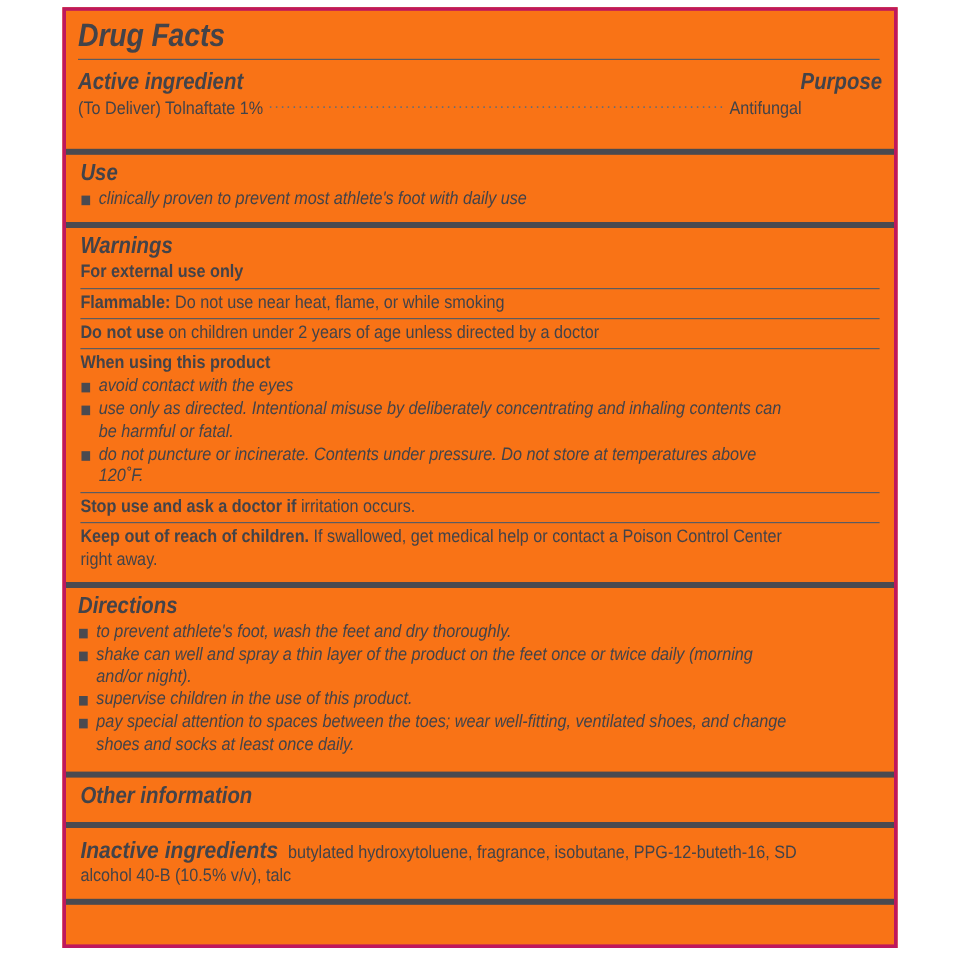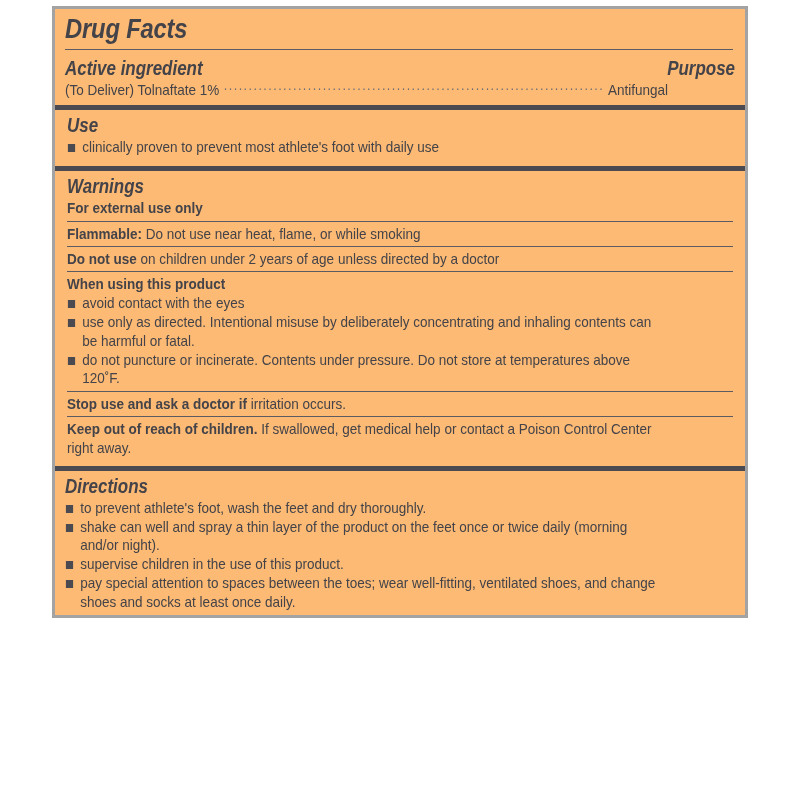--- a/index.html
+++ b/index.html
@@ -14,24 +14,24 @@
     color: #434349;
     -webkit-font-smoothing: antialiased;
   }
 
   
   #drug-facts-panel {
     position: absolute;
     left: 52px;
     top: 6px;
     width: 696px;
-    height: 612px;
-    border: 3px solid #a3a3a3;
+    height: 784px;
+    border: 3px solid #be185d;
     box-sizing: border-box;
-    background: #fdba74;
+    background: #f97316;
     overflow: hidden;
   }
 
   .section {
     padding: 0 10px;
     box-sizing: border-box;
   }
 
   
   .heavy-rule {
@@ -104,20 +104,21 @@
     transform: scaleX(0.9);
     transform-origin: left center;
     color: #434349;
   }
 
   
   ul.bullets {
     list-style: none;
     margin: 0;
     padding: 0;
+    font-style: italic;
   }
   ul.bullets li {
     position: relative;
     padding-left: 17px;
     font-size: 15px;
     line-height: 1.235;
     margin: 0 0 0.5px 0;
     transform: scaleX(0.9);
     transform-origin: left center;
     color: #434349;
@@ -171,21 +172,21 @@
     color: #434349;
   }
   .inline-head {
     font-weight: bold;
     font-style: italic;
     font-size: 19.5px;
   }
   .inline-head.sp-after { margin-right: 9px; }
   .inline-head.sp-after-sm { margin-right: 4px; }
 
-  .pad-b-sm { padding-bottom: 6px; }
+  .pad-b-sm { padding-bottom: 24px; }
   .pad-b-md { padding-bottom: 9px; padding-left: 12px; }
   .pad-b-lg { padding-bottom: 12px; }
 </style>
 </head>
 <body>
 
 <div id="drug-facts-panel">
 
   <div class="section">
     <div class="title">Drug Facts</div>
@@ -264,17 +265,22 @@
   </div>
 
   <div class="heavy-rule"></div>
 
   <div class="section pad-b-md">
     <div class="head">Other information</div>
   </div>
 
   <div class="heavy-rule"></div>
 
+  <div class="section pad-b-md">
+    <div class="inline-block-text" style="padding-top:7px;">
+      <span class="inline-head sp-after">Inactive ingredients</span><span>butylated hydroxytoluene, fragrance, isobutane, PPG-12-buteth-16, SD alcohol 40-B (10.5% v/v), talc</span>
+    </div>
+  </div>
 
   <div class="heavy-rule"></div>
 
 
 </div>
 
 </body></html>

